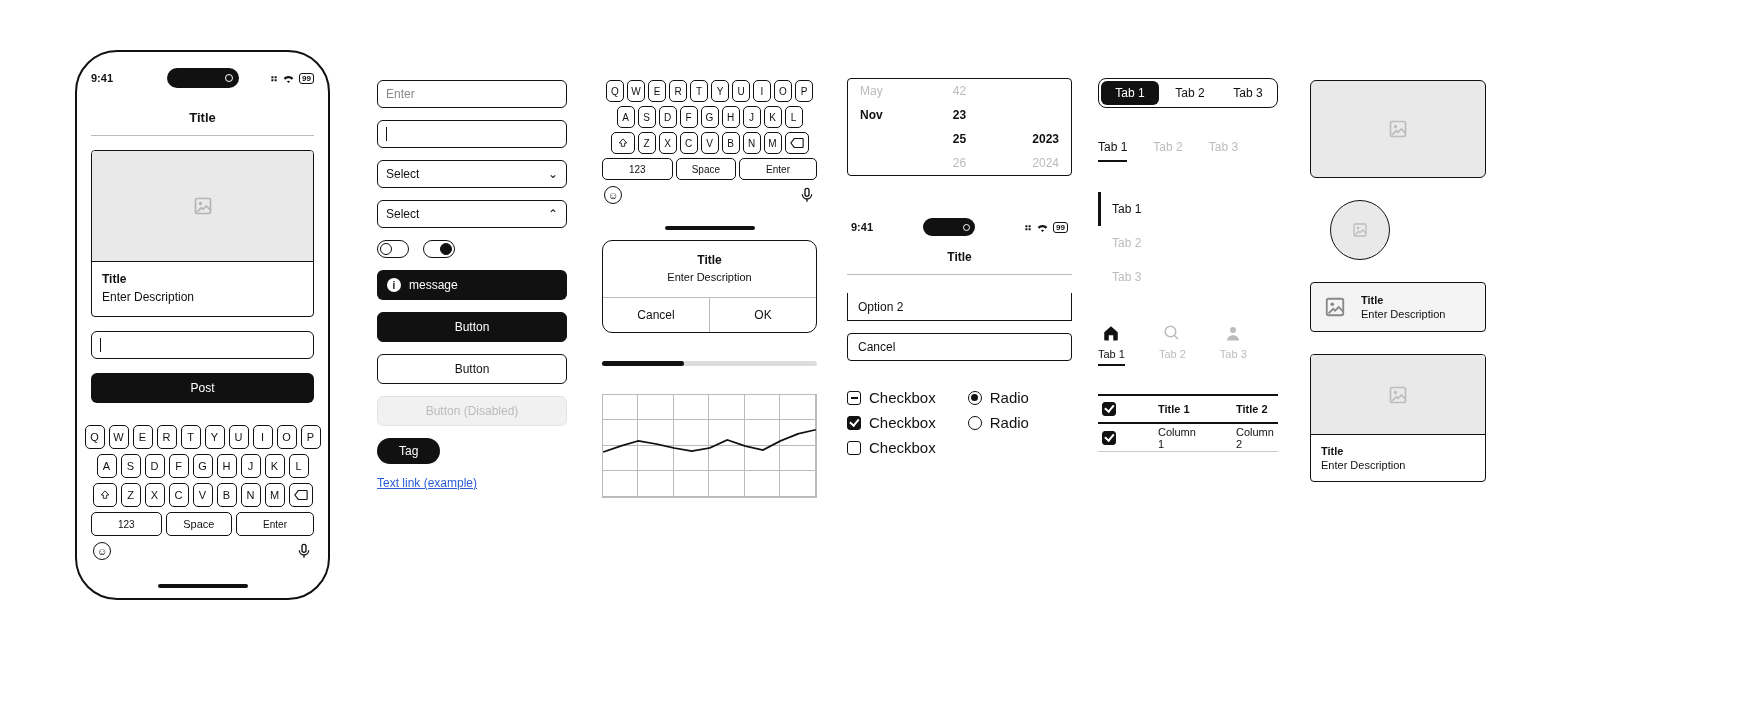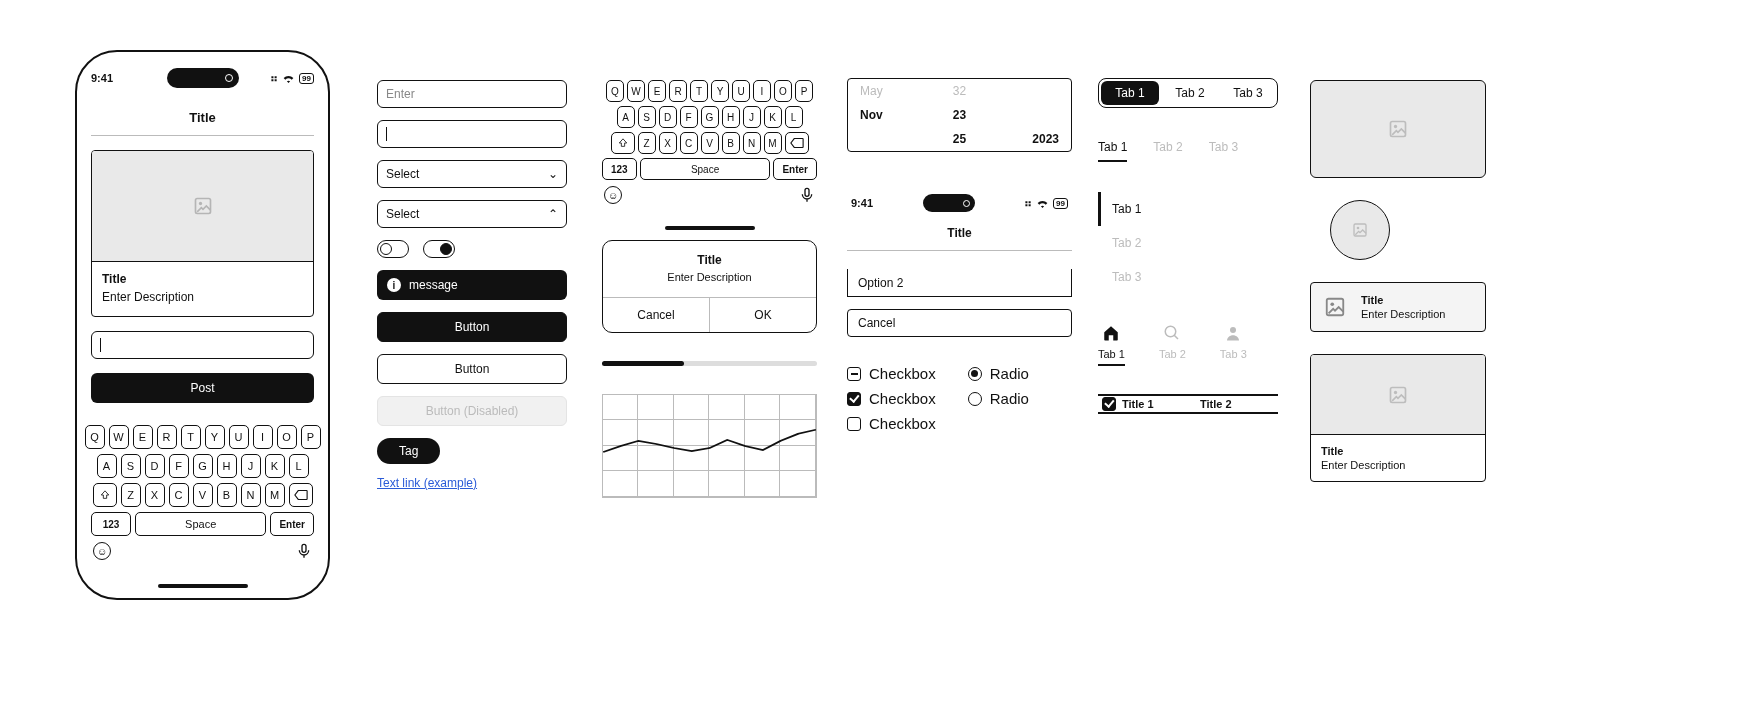--- a/index.html
+++ b/index.html
@@ -29,21 +29,21 @@
   .card-body { padding:10px 10px 12px; font-size:12px; border-top:1px solid var(--black); }
   .card-body .t { font-weight:700; margin-bottom:4px; }
   .input-line { border:1.5px solid var(--black); border-radius:6px; height:28px; margin-top:14px; padding:0 8px; display:flex; align-items:center; position:relative; }
   .caret { width:1px; height:14px; background:var(--black); animation: blink 1s steps(1) infinite; }
   @keyframes blink { 50% { opacity:0; } }
   .btn-post { margin-top:14px; background:var(--black); color:#fff; height:30px; border-radius:6px; display:flex; align-items:center; justify-content:center; font-size:12px; }
 
   .kbd { margin-top:22px; }
   .krow { display:flex; gap:4px; justify-content:center; margin-bottom:5px; }
   .key { border:1.5px solid var(--black); border-radius:5px; height:24px; min-width:20px; display:flex; align-items:center; justify-content:center; font-size:11px; background:#fff; }
-  .key.wide { min-width:40px; padding:0 8px; font-size:10px;font-weight:bold; }
+  .key.wide { min-width:40px; padding:0 26px; font-size:10px; }
   .key.space { flex:1; }
   .kbd-foot { display:flex; justify-content:space-between; margin-top:6px; padding:0 2px; }
   .round-icon { width:18px; height:18px; border:1.5px solid var(--black); border-radius:50%; display:flex; align-items:center; justify-content:center; font-size:10px; }
 
   .home-indicator { position:absolute; bottom:10px; left:50%; transform:translateX(-50%); width:90px; height:4px; background:var(--black); border-radius:3px; }
 
   
   .col2 { position:absolute; left:377px; top:80px; width:190px; display:flex; flex-direction:column; gap:12px; }
   .field { border:1.5px solid var(--black); border-radius:6px; height:28px; padding:0 8px; display:flex; align-items:center; font-size:12px; background:#fff; position:relative; }
   .field.placeholder { color:#888; }
@@ -126,21 +126,21 @@
   .underline-tabs > div.active { color:var(--black); border-bottom:2px solid var(--black); }
   .vtabs { margin-top:30px; }
   .vtabs > div { padding:10px 0 10px 14px; color:var(--gray-text); }
   .vtabs > div.active { color:var(--black); border-left:3px solid var(--black); padding-left:11px; }
   .icon-tabs { display:flex; gap:34px; margin-top:30px; justify-content:flex-start; }
   .icon-tabs .it { display:flex; flex-direction:column; align-items:center; gap:6px; color:var(--gray-text); font-size:11px; }
   .icon-tabs .it.active { color:var(--black); }
   .icon-tabs .it.active .lbl { border-bottom:2px solid var(--black); padding-bottom:4px; }
   .icn { width:18px; height:18px; }
   .tbl { margin-top:28px; width:100%; border-top:2px solid var(--black); font-size:11px; }
-  .tbl .trow { display:grid; grid-template-columns:24px 1fr 1fr; align-items:center; height:18px; border-bottom:1px solid #ccc; }
+  .tbl .trow { display:grid; grid-template-columns:24px 1fr 1fr; align-items:center; height:28px; border-bottom:1px solid #ccc;gap:36px; }
   .tbl .trow.head { font-weight:700; border-bottom:2px solid var(--black); }
 
   
   .col6 { position:absolute; left:1310px; top:80px; width:178px; display:flex; flex-direction:column; gap:22px; align-items:flex-start; }
   .media { border:1.5px solid var(--black); border-radius:6px; background:var(--gray-light); display:flex; align-items:center; justify-content:center; }
   .media.rect { width:176px; height:98px; }
   .media.circle { width:60px; height:60px; border-radius:50%; margin-left:20px; }
   .list-card { border:1.5px solid var(--black); border-radius:4px; display:flex; align-items:center; gap:12px; padding:10px; width:176px; background:#f4f4f4; font-size:11px; }
   .list-card .mi { width:28px; height:28px; display:flex; align-items:center; justify-content:center; }
   .stack-card { border:1.5px solid var(--black); border-radius:4px; width:176px; overflow:hidden; font-size:11px; }
@@ -360,32 +360,37 @@
       <svg viewBox="0 0 120 100" preserveAspectRatio="none">
         <path d="M0 56 L10 50 L20 45 L30 48 L40 52 L50 55 L60 52 L70 44 L80 50 L90 54 L100 45 L110 38 L120 34" fill="none" stroke="#111" stroke-width="1.5"></path>
       </svg>
     </div>
   </div>
 
   <div class="col4">
     <div class="datepick" id="datepick">
         <div class="row">
           <span>May</span>
-          <span class="c2">32</span>
+          <span class="c2">42</span>
           <span class="c3"></span>
         </div>
         <div class="row near">
           <span>Nov</span>
           <span class="c2">23</span>
           <span class="c3"></span>
         </div>
         <div class="row near">
           <span></span>
           <span class="c2">25</span>
           <span class="c3">2023</span>
+        </div>
+        <div class="row">
+          <span></span>
+          <span class="c2">26</span>
+          <span class="c3">2024</span>
         </div>
       </div>
 
     <div class="status-alone">
       <span>9:41</span>
       <span class="pill"></span>
       <span class="status-right">
         <span>⠶</span>
         <span>
             <svg width="13" height="10" viewBox="0 0 24 18">
@@ -466,20 +471,25 @@
           </svg>
         <span class="lbl">Tab 3</span>
       </div>
     </div>
     <div class="tbl">
       <div class="trow head">
         <span class="box checked" style="margin:0 4px"></span>
         <span>Title 1</span>
         <span>Title 2</span>
       </div>
+      <div class="trow">
+        <span class="box checked" style="margin:0 4px"></span>
+        <span>Column 1</span>
+        <span>Column 2</span>
+      </div>
     </div>
   </div>
 
   <div class="col6">
     <div class="media rect">
       <svg class="img-ph" viewBox="0 0 24 24">
           <rect x="3" y="3" width="18" height="18" rx="2" fill="none" stroke="#888" stroke-width="2"></rect>
           <circle cx="9" cy="9" r="2" fill="#888"></circle>
           <path d="M21 17l-5-5-4 4-2-2-5 5" fill="none" stroke="#888" stroke-width="2"></path>
         </svg>

